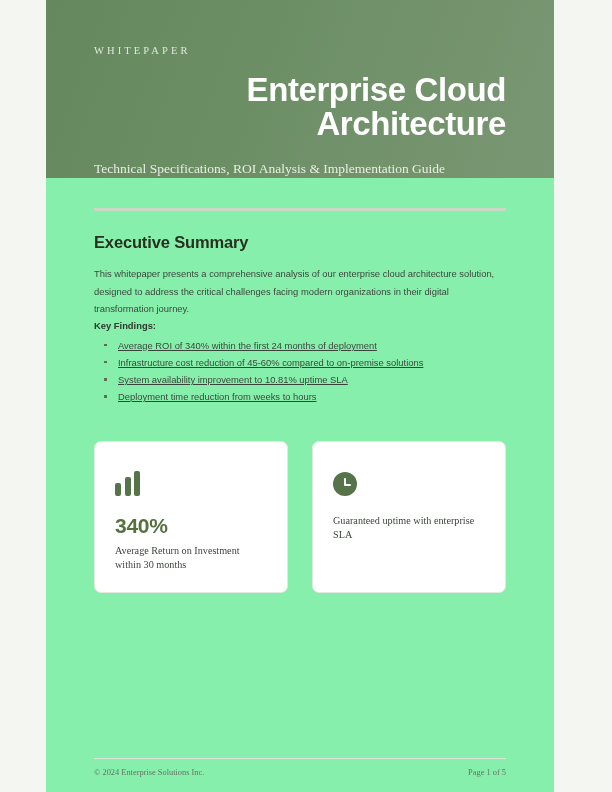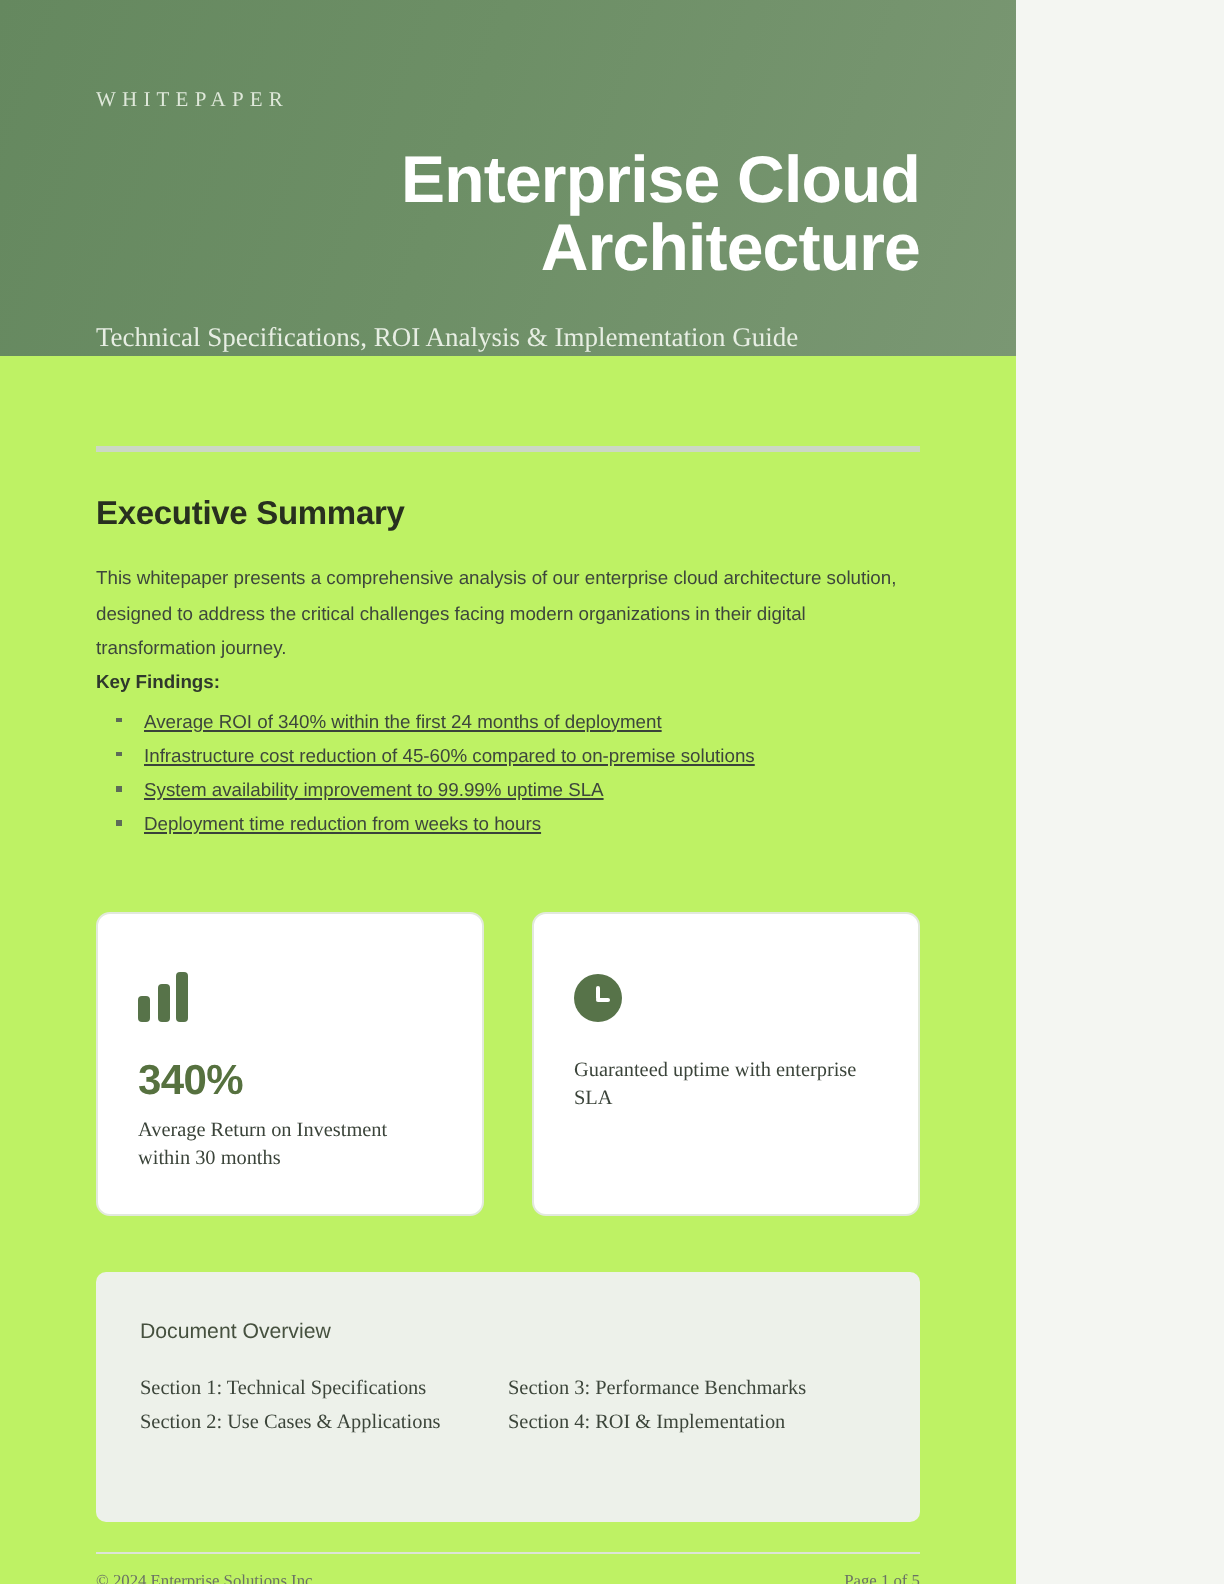--- a/index.html
+++ b/index.html
@@ -14,23 +14,24 @@
     background: #f4f6f2;
     font-family: "Liberation Sans", sans-serif;
     color: #3a433a;
     -webkit-font-smoothing: antialiased;
   }
   .page {
     position: relative;
     width: 508px;
     height: 792px;
     box-sizing: border-box;
-    background: #bef264;
+    background: #86efac;
     display: flex;
     flex-direction: column;
+    margin-left: 46px;
   }
 
   
   .hero {
     height: 178px;
     box-sizing: border-box;
     padding: 46px 48px 0 48px;
     background: linear-gradient(110deg, #65885f 0%, #6d8f66 45%, #7a9773 100%);
     color: #ffffff;
     flex: 0 0 auto;
@@ -58,21 +59,21 @@
     font-family: "Liberation Serif", serif;
     font-size: 13.5px;
     color: #e7eee3;
     margin: 0;
     line-height: 1.3;
   }
 
   
   .body-wrap {
     flex: 1 1 auto;
-    padding: 15px 48px;
+    padding: 0 48px;
     box-sizing: border-box;
     position: relative;
   }
   .top-rule {
     height: 3px;
     background: #ccd8c6;
     margin-top: 30px;
     margin-bottom: 22px;
   }
   .section-title {
@@ -263,21 +264,21 @@
 
     <div class="top-rule"></div>
 
     <section>
       <h2 class="section-title">Executive Summary</h2>
       <p class="para">This whitepaper presents a comprehensive analysis of our enterprise cloud architecture solution, designed to address the critical challenges facing modern organizations in their digital transformation journey.</p>
       <p class="label-bold">Key Findings:</p>
       <ul class="findings">
         <li>Average ROI of 340% within the first 24 months of deployment</li>
         <li>Infrastructure cost reduction of 45-60% compared to on-premise solutions</li>
-        <li>System availability improvement to 99.99% uptime SLA</li>
+        <li>System availability improvement to 10.81% uptime SLA</li>
         <li>Deployment time reduction from weeks to hours</li>
       </ul>
     </section>
 
     <section class="cards">
 
       <div class="card">
         <div class="card-icon">
           <span class="bars">
             <i class="b1"></i>
@@ -291,33 +292,20 @@
 
       <div class="card">
         <div class="card-icon">
           <span class="clock"></span>
         </div>
         <p class="metric-label">Guaranteed uptime with enterprise SLA</p>
       </div>
 
     </section>
 
-    <section class="overview">
-      <p class="overview-title">Document Overview</p>
-      <div class="overview-cols">
-        <div class="overview-col">
-          <p>Section 1: Technical Specifications</p>
-          <p>Section 2: Use Cases &amp; Applications</p>
-        </div>
-        <div class="overview-col">
-          <p>Section 3: Performance Benchmarks</p>
-          <p>Section 4: ROI &amp; Implementation</p>
-        </div>
-      </div>
-    </section>
 
   </div>
 
   <footer class="footer">
     <span>© 2024 Enterprise Solutions Inc.</span>
     <span>Page 1 of 5</span>
   </footer>
 
 </div>
 

